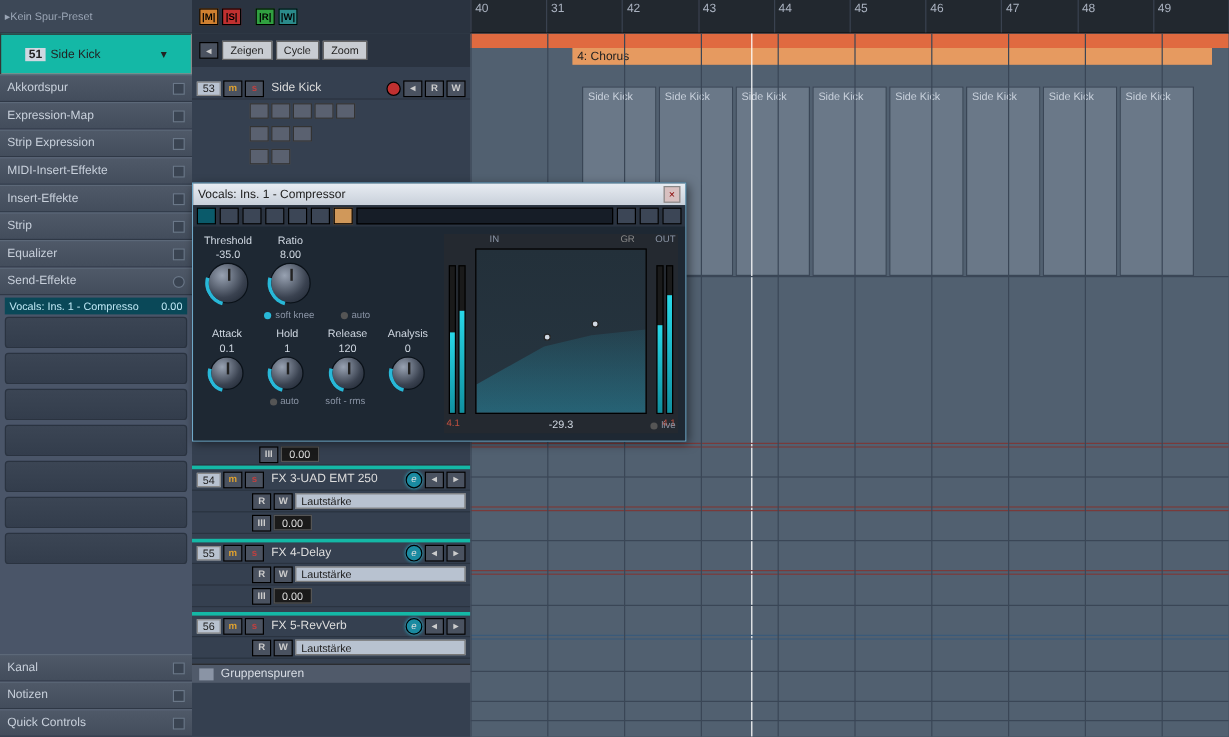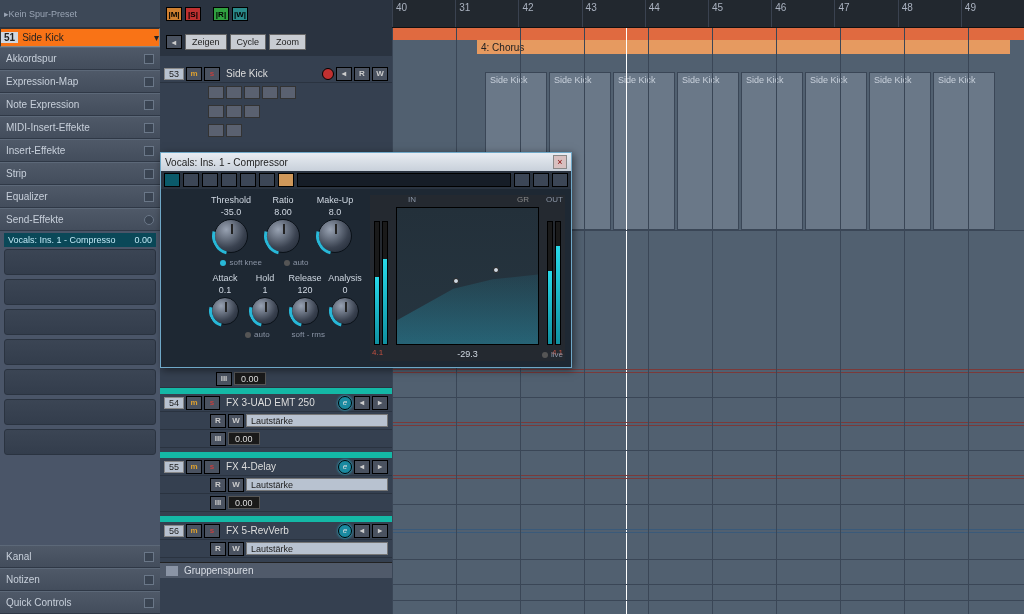--- a/index.html
+++ b/index.html
@@ -1,21 +1,21 @@
 <!DOCTYPE html>
 <html><head>
 <meta charset="utf-8">
 <style>
 * { margin: 0; padding: 0; box-sizing: border-box; font-family: Arial, sans-serif; }
 body { background: #3e4a5a; width: 1024px; height: 614px; overflow: hidden; position: relative; color: #cfd5dc; font-size: 10px; }
 
 
 .left-panel { position: absolute; left: 0; top: 0; width: 160px; height: 614px; background: #4a5568; }
 .preset-row { height: 28px; background: #3d4857; border-bottom: 1px solid #2a3340; display: flex; align-items: center; padding: 0 4px; color: #9aa5b5; font-size: 9px; }
-.track-number-row { height: 19px; background: #f97316; border: 1px inset #888; display: flex; align-items: center; font-size: 10px; color: #222; padding: 0 0; }
+.track-number-row { height: 34px; background: #14b8a6; border: 1px inset #888; display: flex; align-items: center; font-size: 10px; color: #222; padding: 0 20px; }
 .track-number-row .num { background: #d0d8e2; padding: 0 3px; margin-right: 4px; font-weight: bold; }
 .side-item { height: 23px; background: linear-gradient(#4f5968,#434d5c); border-top: 1px solid #5c6878; border-bottom: 1px solid #2f3846; display: flex; align-items: center; justify-content: space-between; padding: 0 6px; color: #c8d0db; font-size: 10px; }
 .side-item .sq { width: 10px; height: 10px; border: 1px solid #6a7788; background: #3a4452; }
 .side-item.circle-icon .sq { border-radius: 50%; }
 
 .insert-slot-active { margin: 2px 4px; height: 14px; background: #0a4858; color: #bfe8f5; font-size: 9px; padding: 0 4px; display: flex; align-items: center; justify-content: space-between; overflow: hidden; white-space: nowrap; }
 .insert-slot-active .vol { font-size: 9px; }
 .empty-slots { margin: 2px 4px; }
 .empty-slot { height: 26px; background: linear-gradient(#3b4554,#333d4c); border: 1px solid #2a3340; border-radius: 3px; margin-bottom: 4px; }
 
@@ -34,21 +34,21 @@
 .track-area { position: absolute; left: 160px; top: 56px; width: 232px; bottom: 0; background: #354050; }
 .track-header { display: flex; align-items: center; height: 18px; padding: 0 4px; gap: 2px; border-bottom: 1px solid #2a3340; }
 .track-header .tnum { background: #b8c2d0; color: #222; padding: 0 4px; font-size: 9px; border: 1px solid #888; }
 .tbtn { width: 16px; height: 14px; border: 1px solid #000; display: flex; align-items: center; justify-content: center; font-size: 8px; font-weight: bold; background: #4a5260; color: #ccc; }
 .tbtn.m { background: #4a5260; color: #dda030; }
 .tbtn.s { background: #4a5260; color: #c04040; }
 .tbtn.rec { background: #c03030; border-radius: 50%; width: 12px; height: 12px; }
 .track-name { flex: 1; color: #ddd; font-size: 10px; padding-left: 4px; white-space: nowrap; overflow: hidden; }
 .track-sub { padding: 3px 24px 3px 48px; display: flex; gap: 2px; }
 .track-sub .sb { width: 16px; height: 13px; background: #5a6170; border: 1px solid #333; }
-.track-row-box { border-top: 6px solid #14b8a6; padding-bottom: 4px; }
+.track-row-box { border-top: 3px solid #14b8a6; padding-bottom: 4px; }
 .lautstaerke { background: #b8c2d0; color: #222; padding: 0 4px; height: 13px; font-size: 9px; display: flex; align-items: center; border: 1px solid #777; flex: 1; }
 .val-box { background: #1a1a1a; color: #ddd; padding: 0 6px; height: 13px; font-size: 9px; display: flex; align-items: center; border: 1px solid #555; }
 
 .folder-row { height: 16px; background: #505a6a; border-top: 1px solid #222; display: flex; align-items: center; padding: 0 6px; gap: 6px; color: #d8dde5; font-size: 10px; }
 .folder-row .fi { width: 12px; height: 10px; background: #8a94a5; }
 
 
 .ruler { position: absolute; left: 392px; top: 0; right: 0; height: 28px; background: #22282f; color: #aab2c0; display: flex; font-size: 10px; border-bottom: 1px solid #111; }
 .ruler .tick { width: 64px; border-left: 1px solid #3a4250; padding: 2px 3px; }
 .arrange { position: absolute; left: 392px; top: 28px; right: 0; bottom: 0; background: #516070; overflow: hidden; }
@@ -66,21 +66,21 @@
 .plugin .titlebar { height: 18px; background: linear-gradient(#e8ecf2,#c8d0da); display: flex; align-items: center; justify-content: space-between; padding: 0 4px; color: #222; font-size: 10px; }
 .plugin .closebtn { width: 14px; height: 14px; background: #d8c0c0; border: 1px solid #888; display: flex; align-items: center; justify-content: center; font-size: 9px; color: #800; }
 .plugin .toolbar { height: 18px; background: #2a3340; display: flex; align-items: center; gap: 3px; padding: 0 3px; }
 .plugin .toolbar .pb { width: 16px; height: 14px; background: #3c4656; border: 1px solid #000; }
 .plugin .toolbar .pb.on { background: #0a5a6a; }
 .plugin .toolbar .pb.side { background: #d0985a; }
 .plugin .toolbar .drop { flex: 1; height: 14px; background: #161d27; border: 1px solid #000; }
 .plugin .body { position: absolute; top: 36px; left: 0; right: 0; bottom: 0; background: #1e2833; padding: 6px; display: flex; gap: 8px; }
 
 .knob-section { width: 195px; }
-.knob-row { display: flex; gap: 6px; margin-left: 41px; }
+.knob-row { display: flex; gap: 6px; }
 .knob-cell { display: flex; flex-direction: column; align-items: center; width: 46px; }
 .knob-label { color: #d0d8e2; font-size: 9px; margin-bottom: 2px; }
 .knob-val { color: #d0d8e2; font-size: 9px; margin-bottom: 2px; }
 .knob { width: 34px; height: 34px; border-radius: 50%; background: radial-gradient(circle at 35% 30%, #98a2b2, #3a4250 60%, #1a222e); border: 1px solid #0a1118; position: relative; }
 .knob.small { width: 28px; height: 28px; }
 .knob::after { content: ''; position: absolute; width: 2px; height: 10px; background: #222; left: 50%; top: 4px; transform-origin: 50% 13px; }
 .knob .ring { position: absolute; inset: -3px; border-radius: 50%; border: 3px solid transparent; border-top-color: #28b8d8; transform: rotate(-120deg); }
 .sub-label { font-size: 8px; color: #8a94a5; margin-top: 3px; display: flex; align-items: center; gap: 3px; }
 .sub-label .dot { width: 6px; height: 6px; border-radius: 50%; background: #28b8d8; }
 
@@ -121,21 +121,21 @@
   <div id="side-items">
       <div class="side-item">
         <span>Akkordspur</span>
         <span class="sq"></span>
       </div>
       <div class="side-item">
         <span>Expression-Map</span>
         <span class="sq"></span>
       </div>
       <div class="side-item">
-        <span>Note Expression</span>
+        <span>Strip Expression</span>
         <span class="sq"></span>
       </div>
       <div class="side-item">
         <span>MIDI-Insert-Effekte</span>
         <span class="sq"></span>
       </div>
       <div class="side-item">
         <span>Insert-Effekte</span>
         <span class="sq"></span>
       </div>
@@ -381,27 +381,20 @@
               <div class="ring"></div>
             </div>
   </div>
           <div class="knob-cell">
     <div class="knob-label">Ratio</div>
     <div class="knob-val">8.00</div>
     <div class="knob">
               <div class="ring"></div>
             </div>
   </div>
-          <div class="knob-cell">
-    <div class="knob-label">Make-Up</div>
-    <div class="knob-val">8.0</div>
-    <div class="knob">
-              <div class="ring"></div>
-            </div>
-  </div>
         </div>
       <div class="knob-row" style="justify-content:center;gap:22px;margin:2px 0 6px">
         <div class="sub-label">
             <span class="dot"></span>
             <span>soft knee</span>
           </div>
         <div class="sub-label">
             <span class="dot" style="background:#555"></span>
             <span>auto</span>
           </div>

